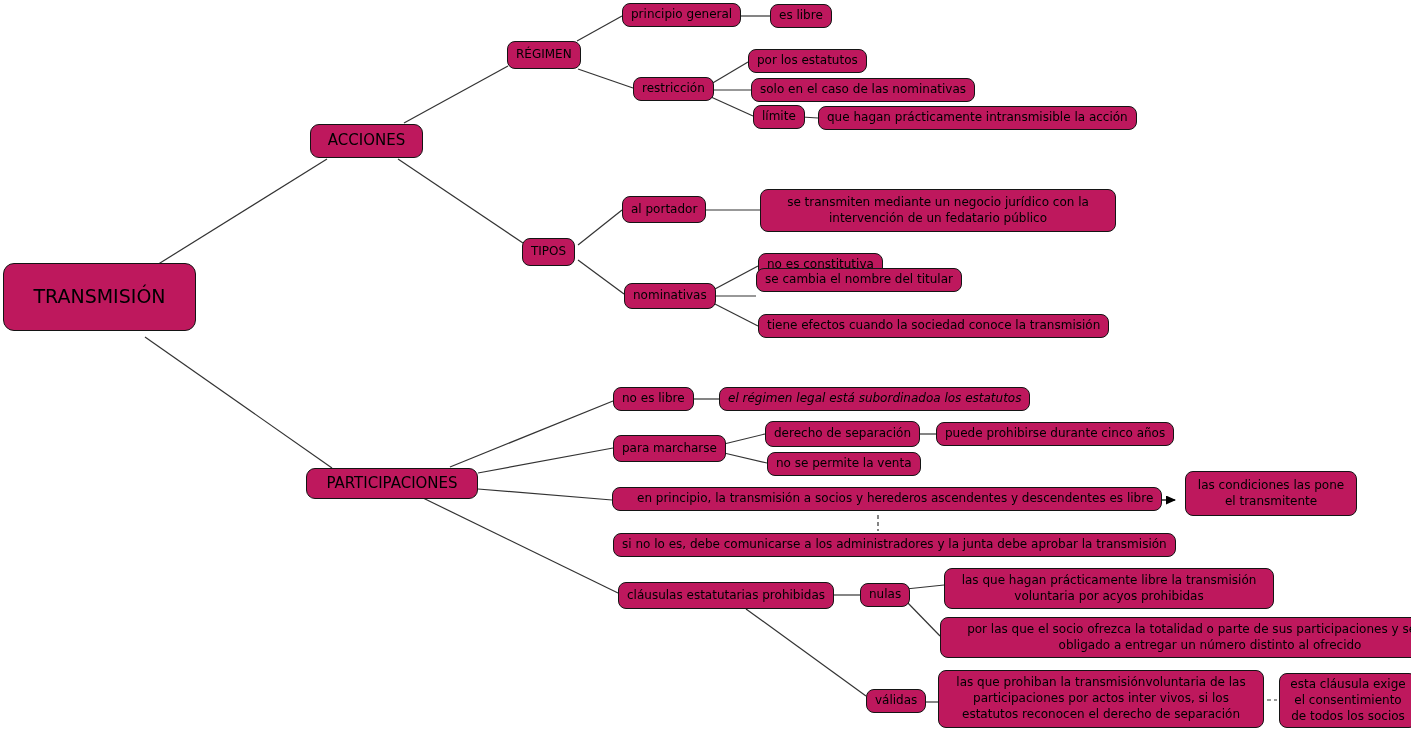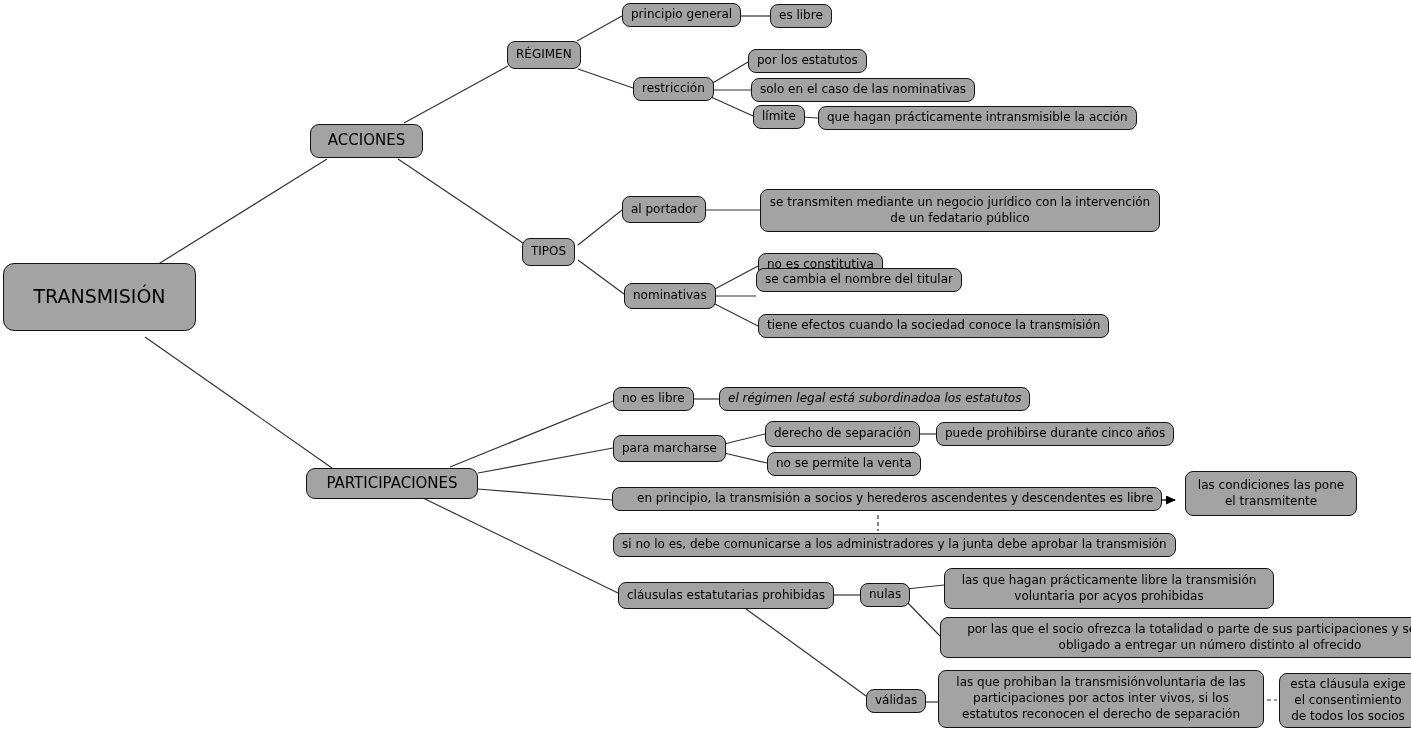--- a/index.html
+++ b/index.html
@@ -15,21 +15,21 @@
     background:#ffffff;
     overflow:hidden;
   }
   .edges{
     position:absolute;
     left:0;top:0;
     width:1411px;height:732px;
   }
   .n{
     position:absolute;
-    background:#a3a3a3;
+    background:#be185d;
     border:1.4px solid #141414;
     border-radius:8px;
     font-size:12px;
     line-height:1.32;
     padding:3px 8px;
     white-space:nowrap;
     box-sizing:border-box;
     color:#000;
   }
   .wrap{
@@ -109,21 +109,21 @@
   <div class="n" style="left:622px;top:3px;">principio general</div>
   <div class="n" style="left:770px;top:4px;">es libre</div>
   <div class="n" style="left:633px;top:77px;">restricción</div>
   <div class="n" style="left:748px;top:49px;">por los estatutos</div>
   <div class="n" style="left:751px;top:78px;">solo en el caso de las nominativas</div>
   <div class="n" style="left:753px;top:105px;">límite</div>
   <div class="n" style="left:818px;top:106px;">que hagan prácticamente intransmisible la acción</div>
 
   <div class="n" style="left:522px;top:238px;height:28px;display:flex;align-items:center;">TIPOS</div>
   <div class="n" style="left:622px;top:196px;height:27px;display:flex;align-items:center;">al portador</div>
-  <div class="n wrap" style="left:760px;top:189px;width:400px;min-height:43px;">se transmiten mediante un negocio jurídico con la intervención de un fedatario público</div>
+  <div class="n wrap" style="left:760px;top:189px;width:356px;min-height:43px;">se transmiten mediante un negocio jurídico con la intervención de un fedatario público</div>
   <div class="n" style="left:758px;top:253px;">no es constitutiva</div>
   <div class="n" style="left:624px;top:283px;height:26px;display:flex;align-items:center;">nominativas</div>
   <div class="n" style="left:756px;top:268px;">se cambia el nombre del titular</div>
   <div class="n" style="left:758px;top:314px;">tiene efectos cuando la sociedad conoce la transmisión</div>
 
   <div class="n" style="left:613px;top:387px;">no es libre</div>
   <div class="n" style="left:719px;top:387px;font-style:italic;">el régimen legal está subordinadoa los estatutos</div>
   <div class="n" style="left:613px;top:435px;height:27px;display:flex;align-items:center;">para marcharse</div>
   <div class="n" style="left:765px;top:421px;height:26px;display:flex;align-items:center;">derecho de separación</div>
   <div class="n" style="left:936px;top:422px;">puede prohibirse durante cinco años</div>

